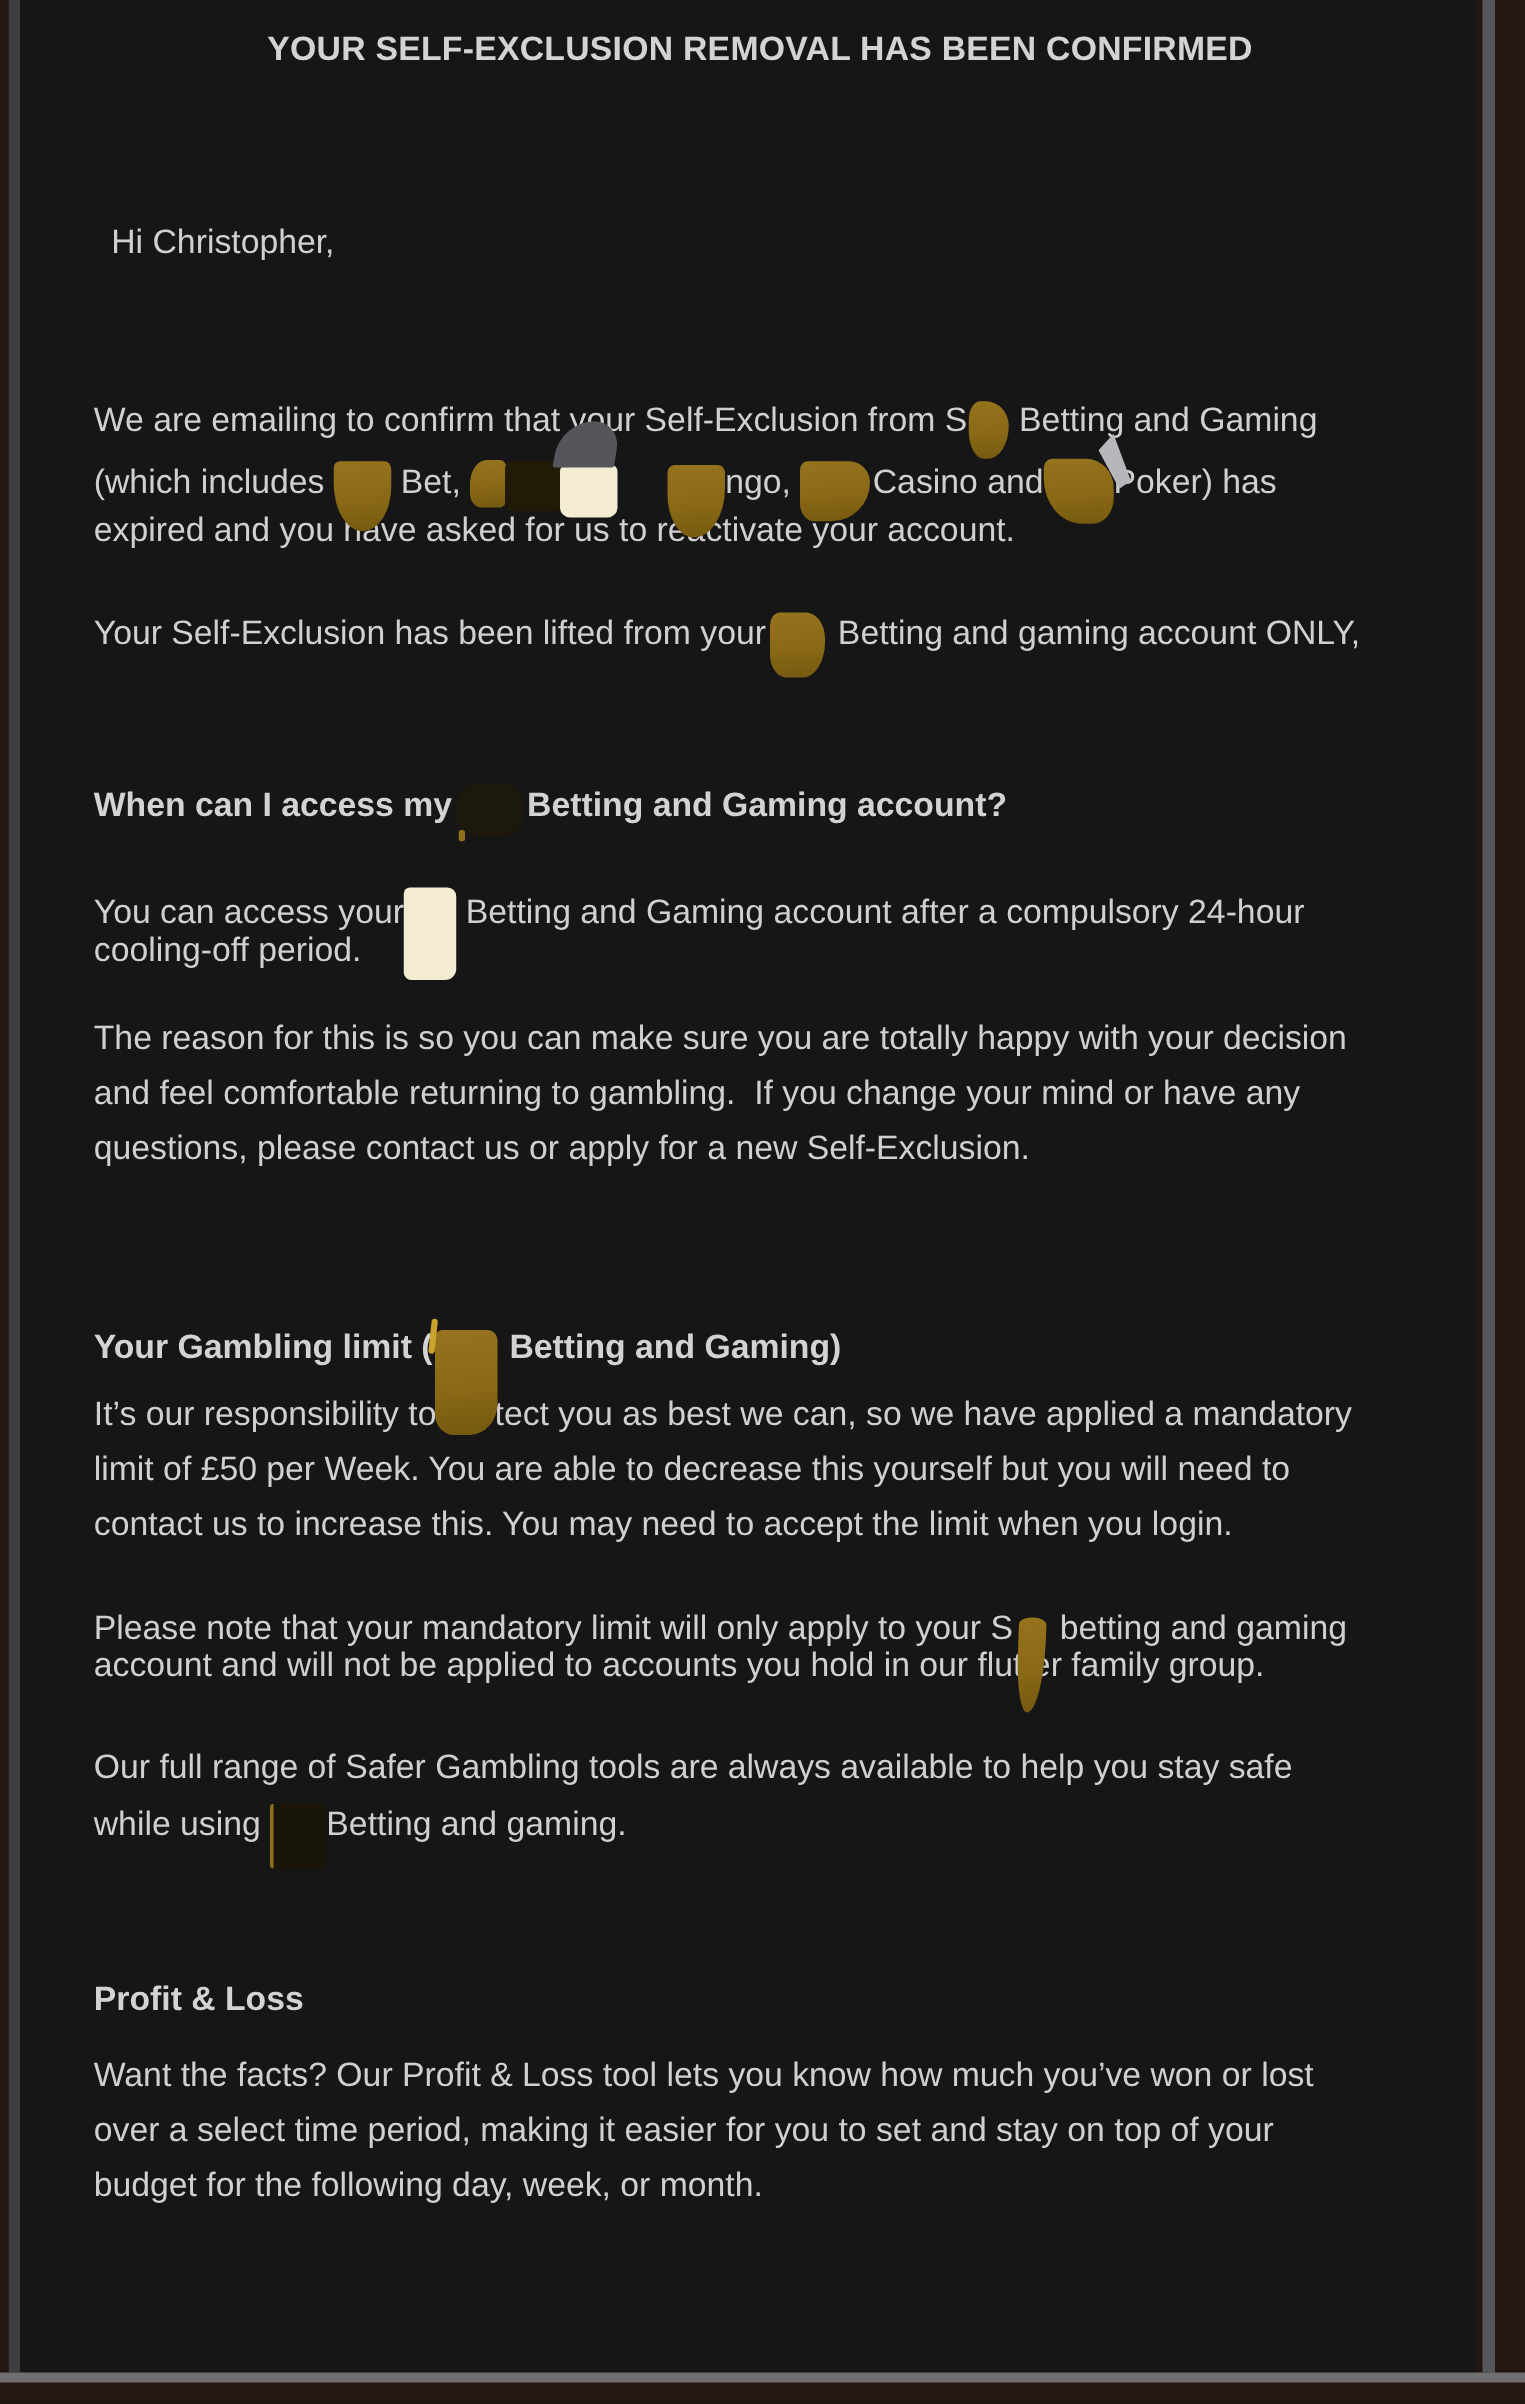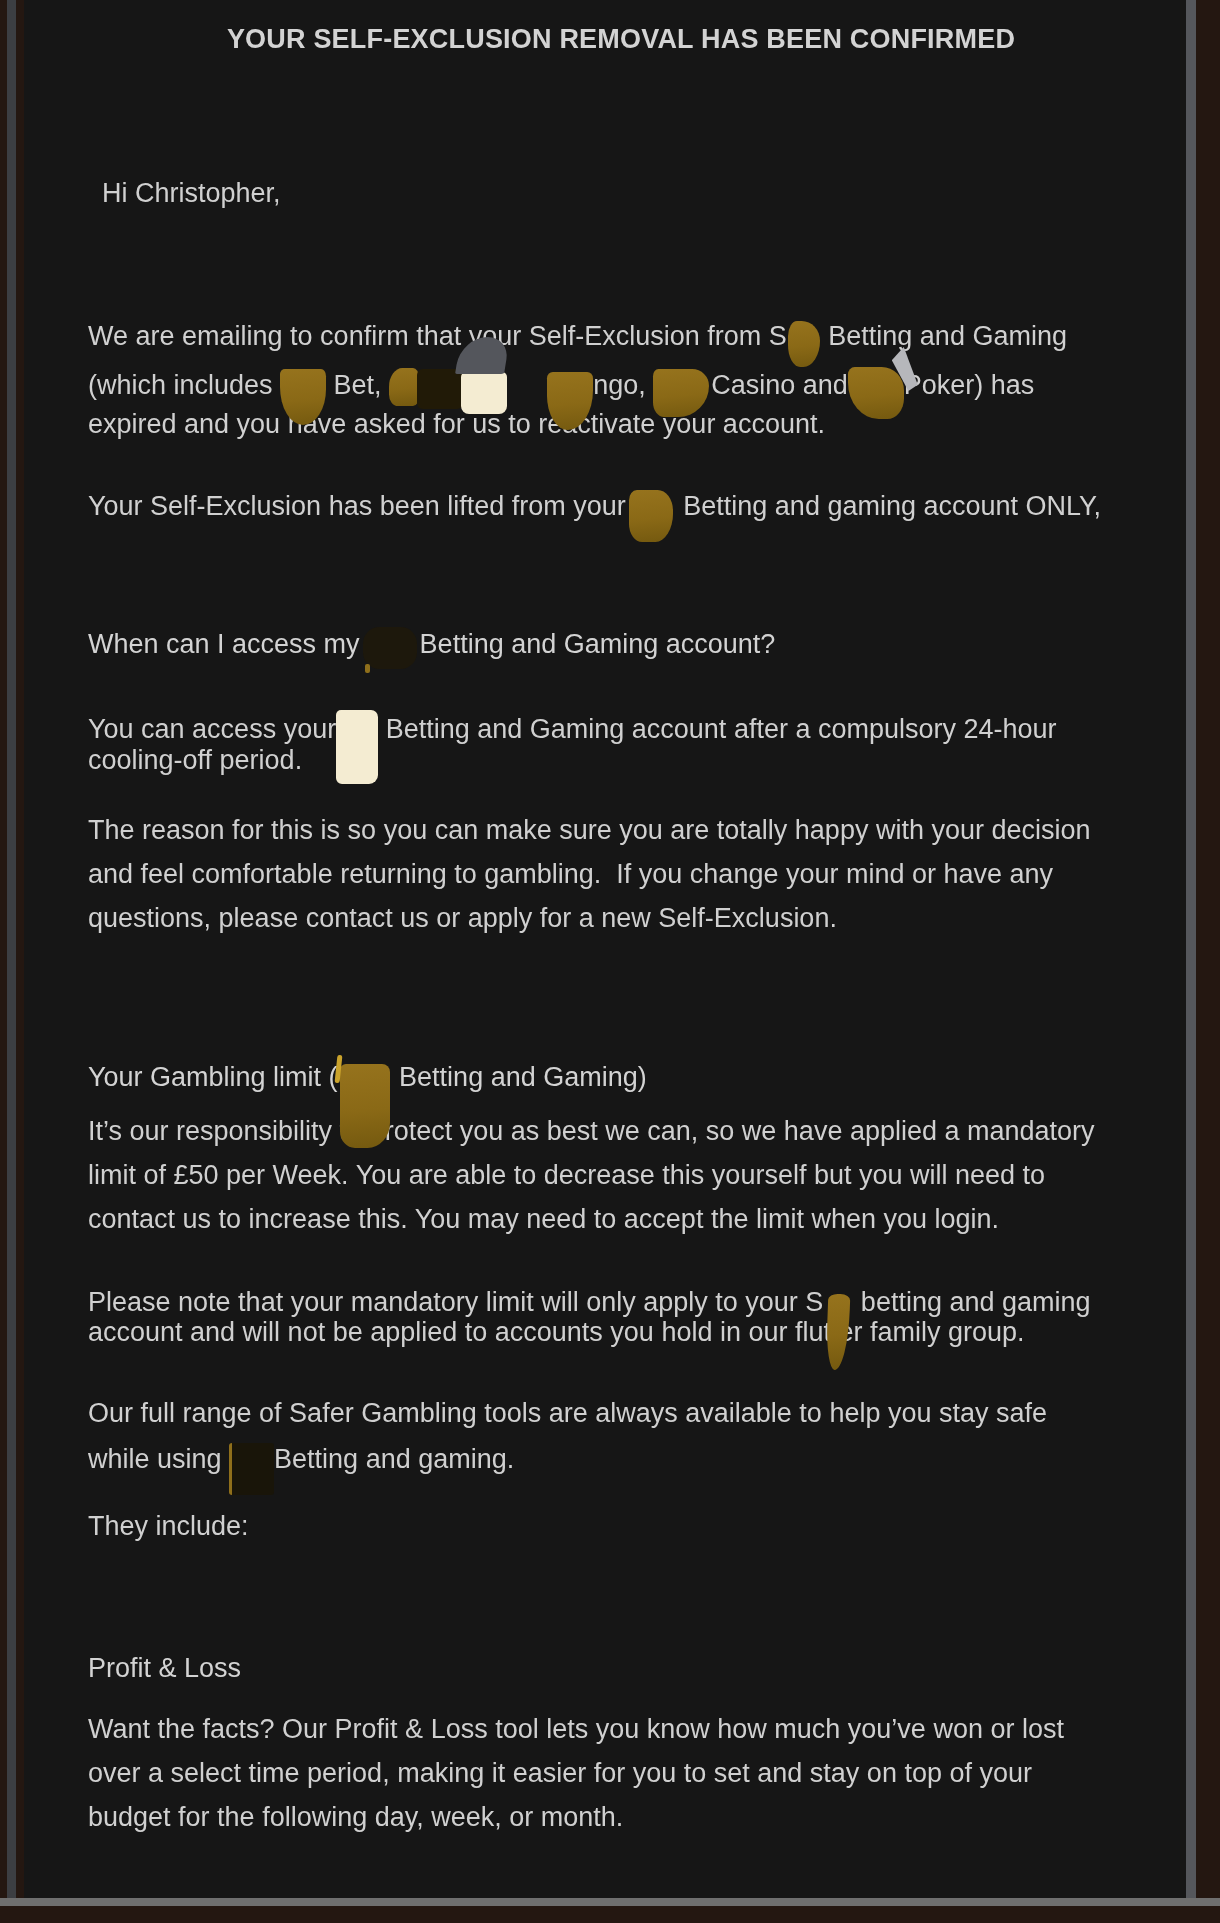--- a/index.html
+++ b/index.html
@@ -7,33 +7,33 @@
     width:1220px;height:1923px;position:relative;overflow:hidden;
     background:#241711;
     font-family:"Liberation Sans","DejaVu Sans",sans-serif;
   }
   
   .left-strip{position:absolute;left:7px;top:0;width:9px;height:1898px;background:#3c3e42;}
   .right-strip{position:absolute;left:1186px;top:0;width:10px;height:1898px;background:#55575c;}
   .bottom-bar{position:absolute;left:0;top:1898px;width:1220px;height:8px;background:#6f6f6f;}
   
   .email{
-    position:absolute;left:24px;top:0;width:1170px;height:1898px;
+    position:absolute;left:11px;top:0;width:1170px;height:1898px;
     background:#161616;overflow:hidden;
     color:#d0d0d0;
     padding:23px 40px 0 64px;box-sizing:border-box;
   }
   .title{
     font-size:27px;line-height:32px;font-weight:700;text-align:center;
     color:#d3d3d3;letter-spacing:0.2px;
   }
   .greeting{margin:116px 0 0 14px;font-size:27px;line-height:44px;}
   .para{font-size:27px;}
   .ln{line-height:44px;height:44px;white-space:nowrap;}
-  .hd{font-size:27px;font-weight:400;color:#d3d3d3;}
+  .hd{font-size:27px;font-weight:700;color:#d3d3d3;}
   .hd .ln{line-height:46px;height:46px;}
   .m-p1{margin-top:99px}
   .m-p2{margin-top:36px}
   .m-h1{margin-top:95px}
   .m-p3{margin-top:27px}
   .m-p4{margin-top:26px}
   .m-h2{margin-top:97px}
   .m-p5{margin-top:26px}
   .m-p6{margin-top:25px}
   .m-p7{margin-top:37px}
@@ -116,23 +116,20 @@
   <div class="para m-p6">
     <div class="ln"><span>Please note that your mandatory limit will only apply to your S</span><span class="blob gold rb-p6"></span><span> betting and gaming</span></div>
     <div class="ln"><span>account and will not be applied to accounts you hold in our flutter family group.</span></div>
   </div>
 
   <div class="para m-p7">
     <div class="ln"><span>Our full range of Safer Gambling tools are always available to help you stay safe</span></div>
     <div class="ln"><span>while using </span><span class="blob rb-p7"></span><span>Betting and gaming.</span></div>
   </div>
 
-  <div class="para m-p8">
-    <div class="ln"><span>They include:</span></div>
-  </div>
 
   <div class="hd m-h3">
     <div class="ln"><span>Profit &amp; Loss</span></div>
   </div>
 
   <div class="para m-p9">
     <div class="ln"><span>Want the facts? Our Profit &amp; Loss tool lets you know how much you’ve won or lost</span></div>
     <div class="ln"><span>over a select time period, making it easier for you to set and stay on top of your</span></div>
     <div class="ln"><span>budget for the following day, week, or month.</span></div>
   </div>

